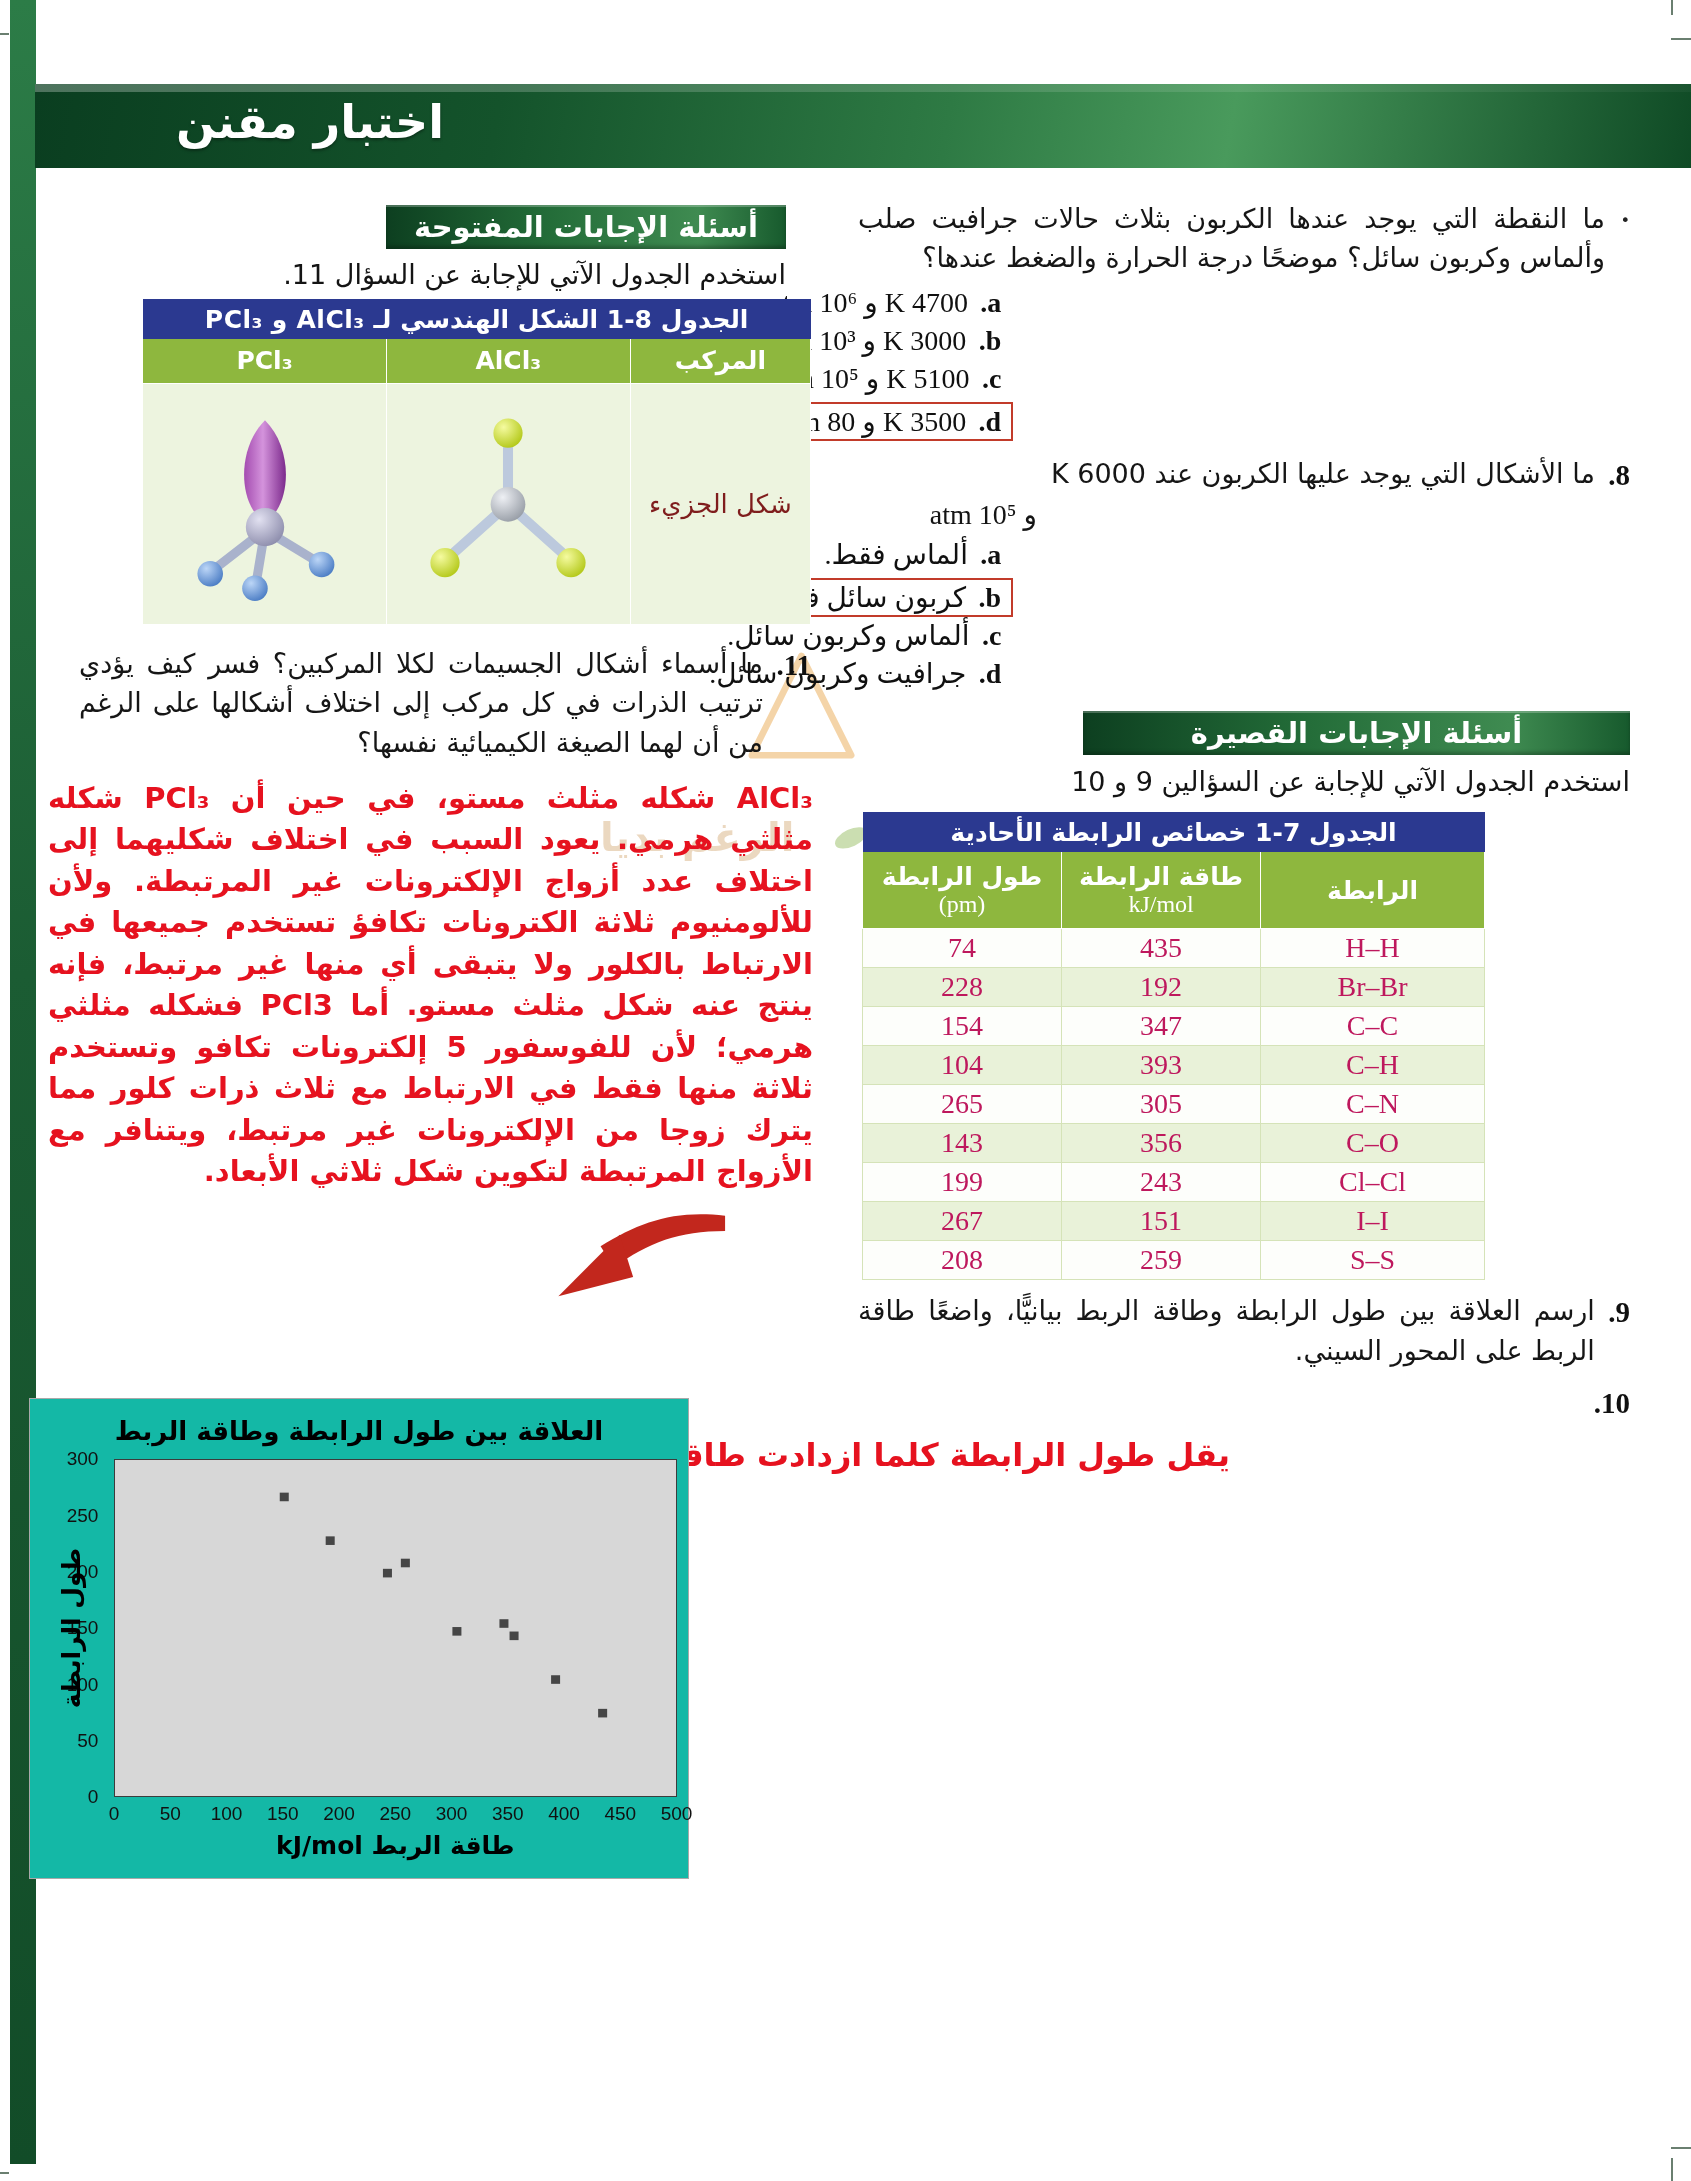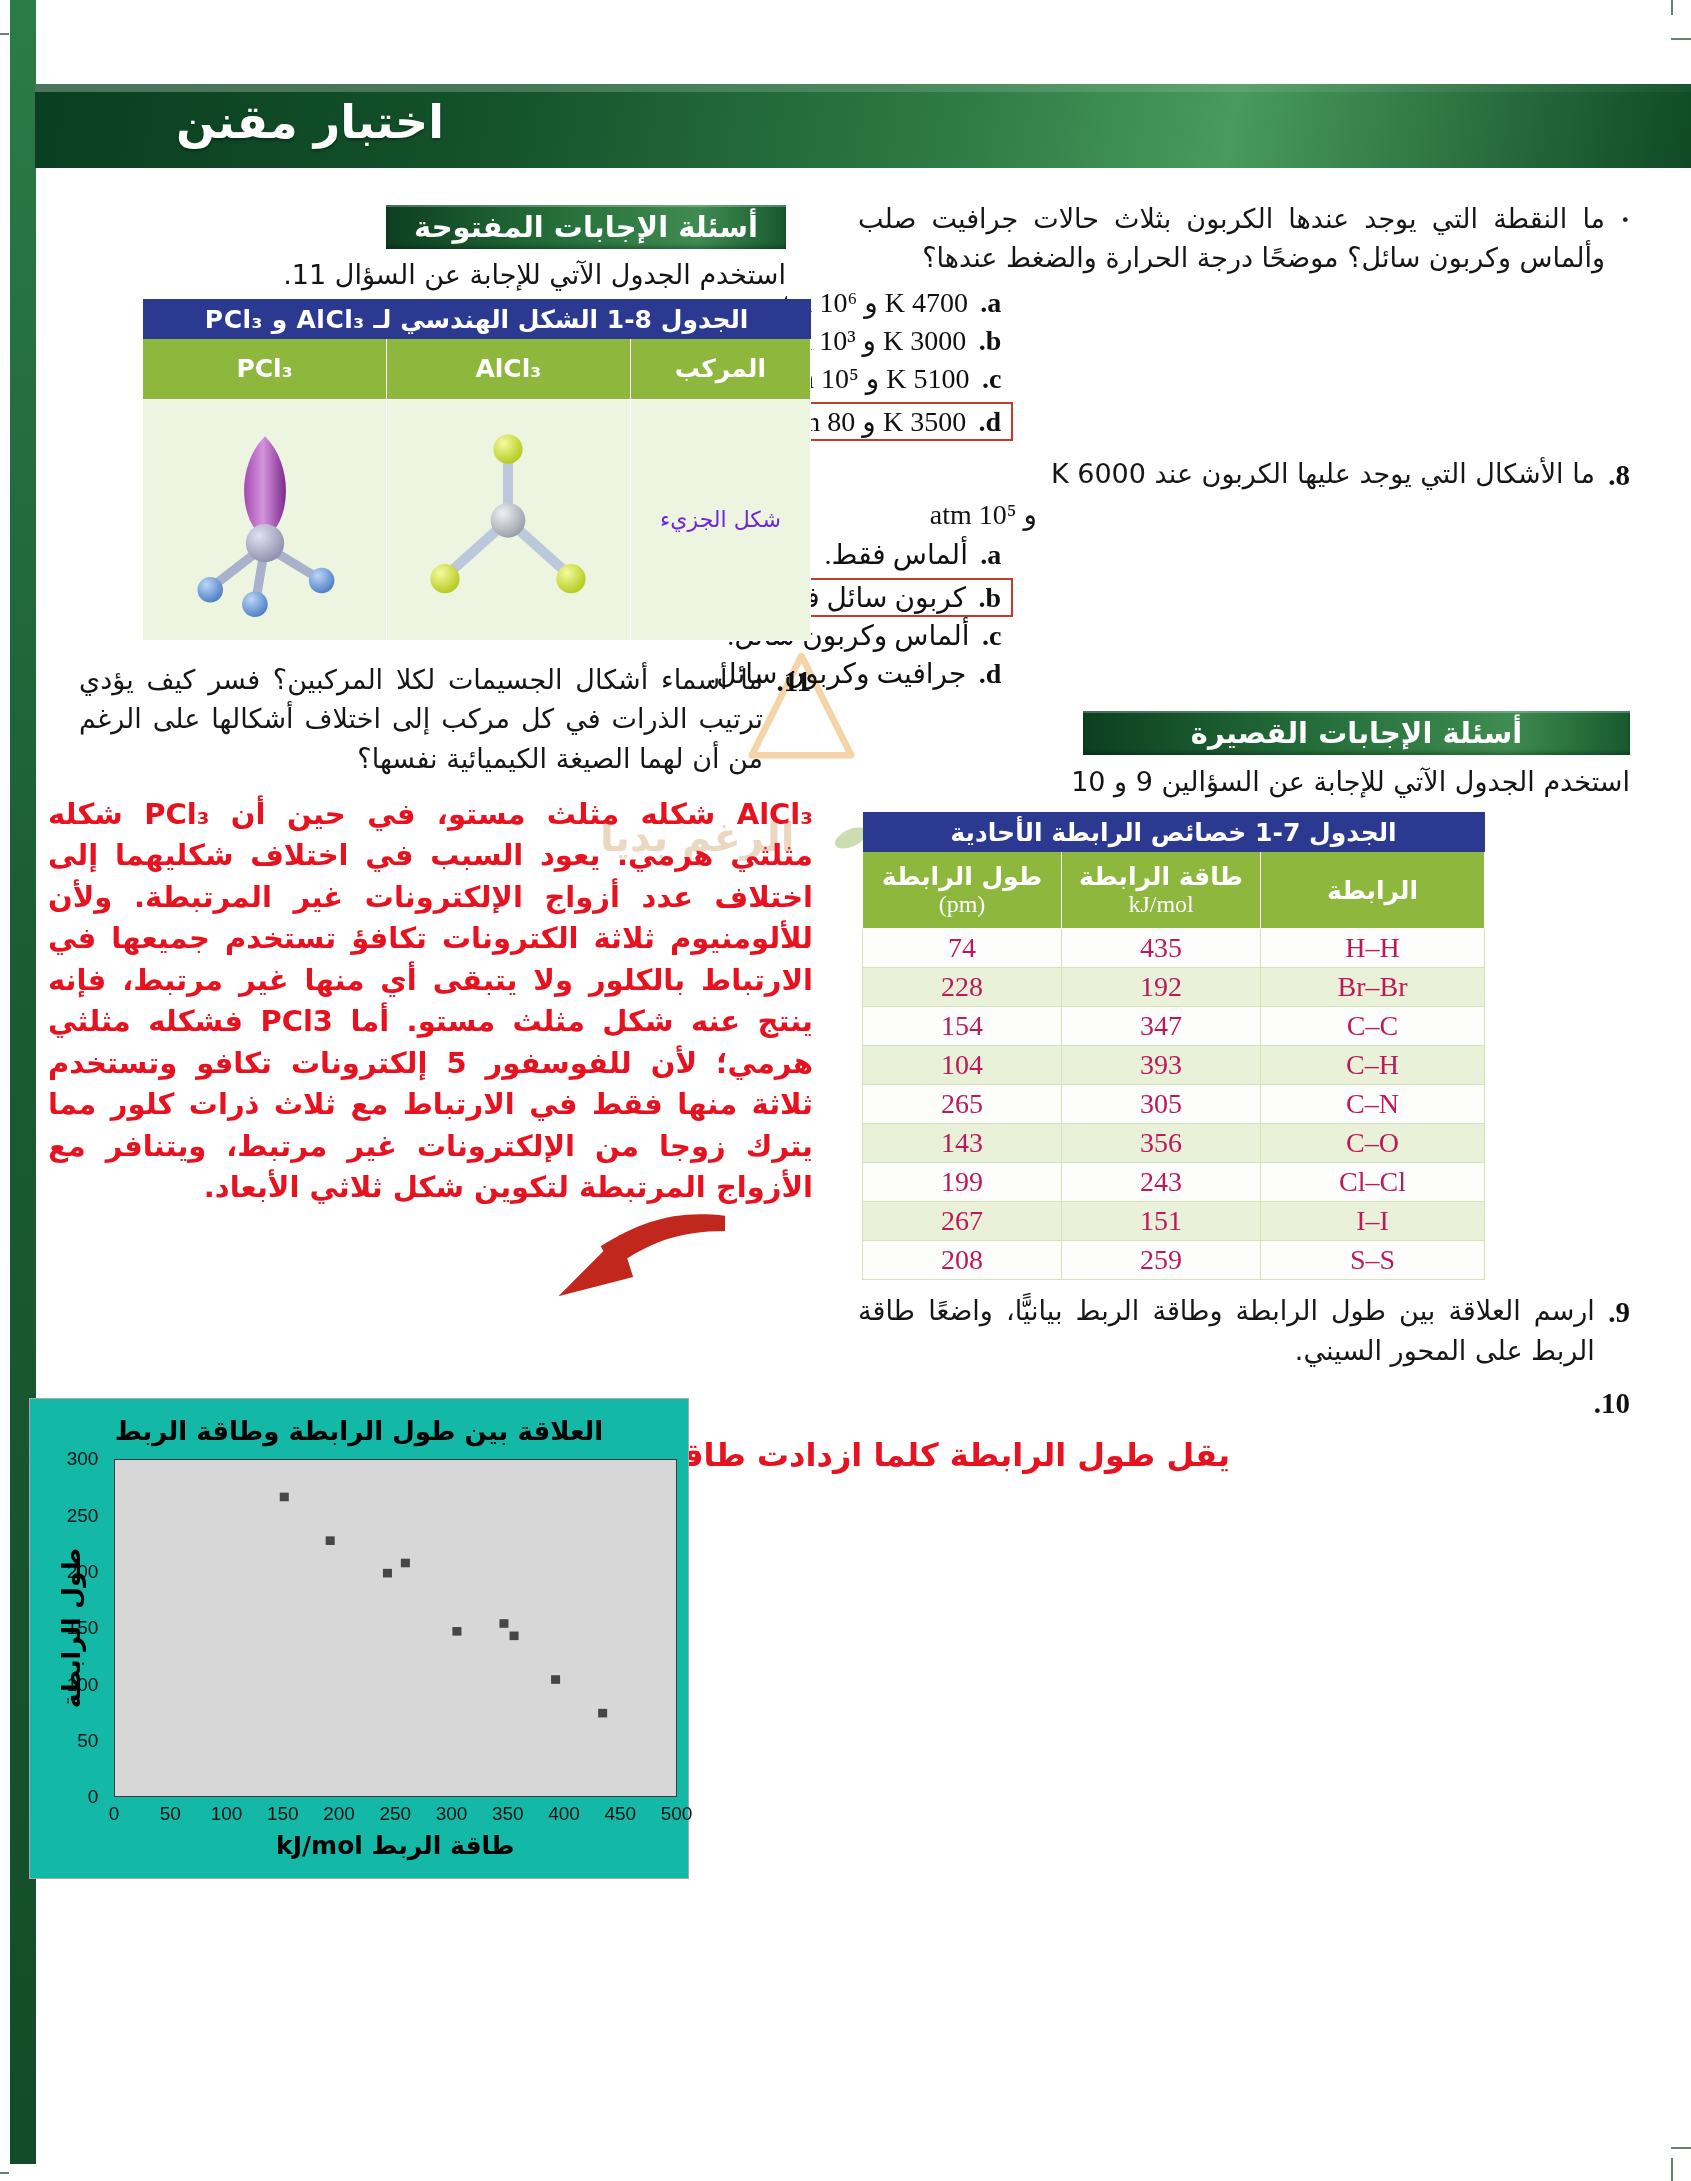--- a/index.html
+++ b/index.html
@@ -57,29 +57,29 @@
 
   
   .data-table{border-collapse:collapse;direction:rtl}
   .bond-table{width:623px;margin:15.3px 145px 0 0}
   .shape-table{width:669px;margin:9.6px 1.9px 0 0}
   .data-table .ttl th{background:#2b3990;color:#fff;font-size:25px;font-weight:700;height:40px;
                       text-align:center;letter-spacing:0.5px}
   .data-table .hdr th{background:#8eb73e;color:#fff;font-weight:700;font-size:25px;
                       border:1.9px solid #fff;border-top:none;text-align:center}
   .bond-table .hdr th{height:76px}
-  .shape-table .hdr th{height:60px}
+  .shape-table .hdr th{height:44px}
   .unit{display:block;font-family:"Liberation Serif",serif;font-weight:400;font-size:24px;
         direction:ltr;unicode-bidi:embed}
   .bond-table td{font-family:"Liberation Serif",serif;font-size:28px;text-align:center;height:39px;
                  border:1.4px solid #d5e3b8;color:#be185d}
   .bond-table tbody tr:nth-child(even){background:#e9f2d9}
   .bond-table tbody tr:nth-child(odd){background:#fdfefb}
   .shape-table td{border:1.9px solid #fff;background:#edf4df;height:241px;text-align:center;vertical-align:middle}
-  .shape-table td.compound-cell{font-size:22px;color:#6d28d9}
+  .shape-table td.compound-cell{font-size:26px;color:#7f1d1d}
 
   .red-answer{color:#e6121f;font-weight:700}
   .answer11{font-size:29px;line-height:1.43;text-align:justify;margin-top:15px}
   .answer10{font-size:32px;margin:11.5px 400px 0 0;width:max-content;white-space:nowrap}
 
   
   .chart-card{position:absolute;left:29px;top:1398px;width:660px;height:481px;
               border:1.4px solid #a9a9a9;background:#14b8a6;z-index:1}
   .chart-title{margin-top:17px;text-align:center;font-size:26px;font-weight:700;direction:rtl;color:#000}
   .plot-wrap{position:relative;margin:13.4px 11.5px 0 84px;height:338px}

